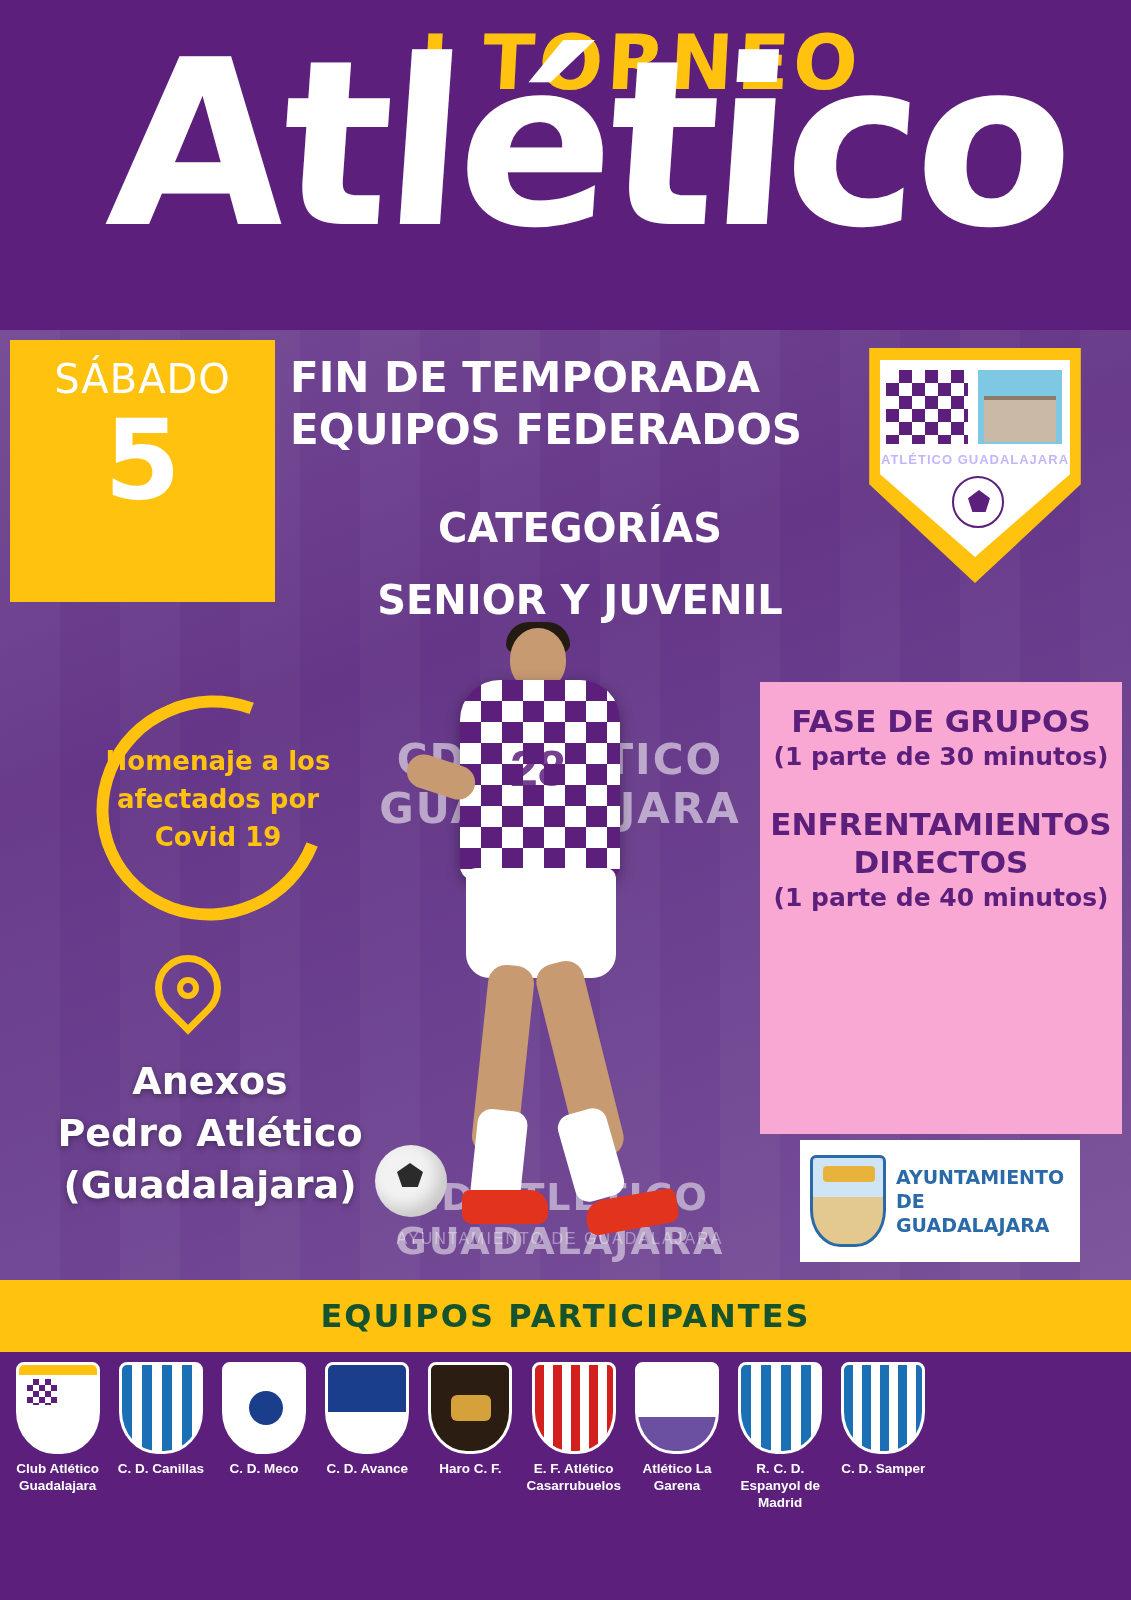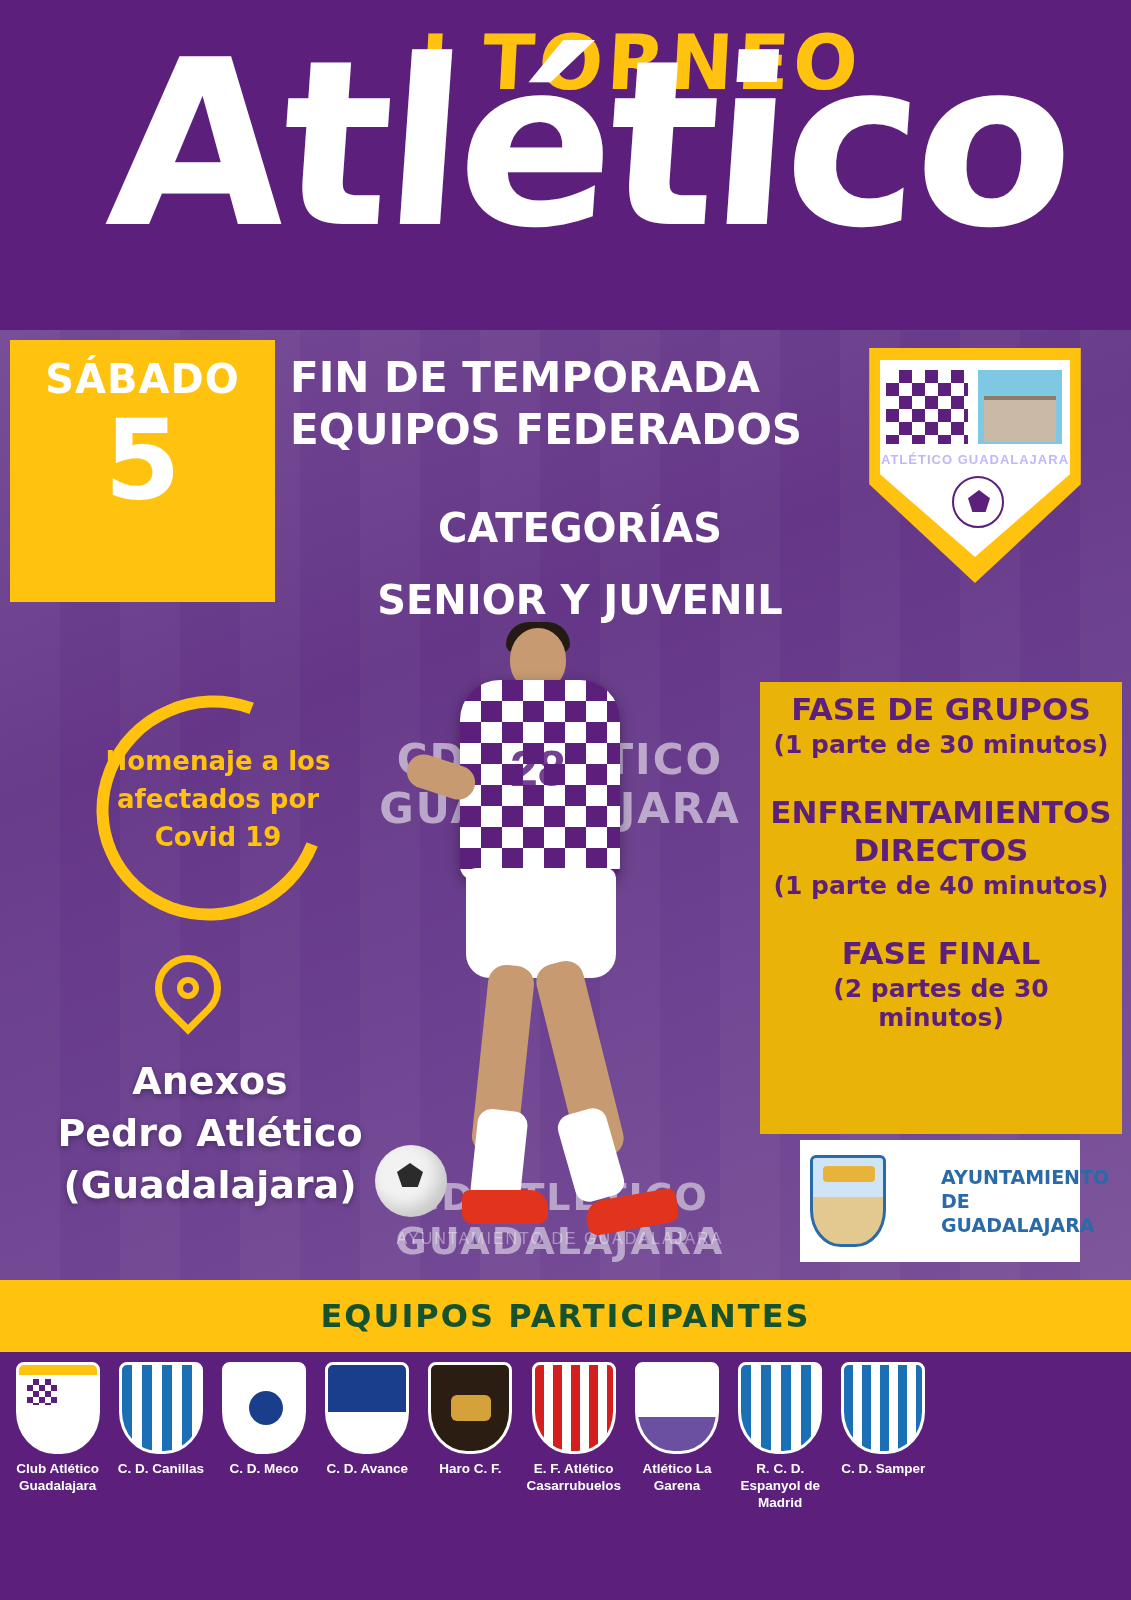--- a/index.html
+++ b/index.html
@@ -227,21 +227,21 @@
     position: absolute;
     left: 10px; top: 340px;
     width: 265px; height: 262px;
     background: #ffc20e;
     color: #ffffff;
     text-align: center;
     padding-top: 16px;
   }
   .date-box .dow {
     font-size: 40px;
-    font-weight: bold;
+    font-weight: normal;
     letter-spacing: 1px;
     font-family: "DejaVu Sans", sans-serif;
   }
   .date-box .day {
     font-size: 110px;
     line-height: 116px;
     font-weight: bold;
     font-family: "DejaVu Sans", sans-serif;
   }
   .date-box .month {
@@ -397,22 +397,22 @@
     line-height: 52px;
     font-family: "DejaVu Sans", sans-serif;
     text-shadow: 0 2px 6px rgba(0,0,0,.35);
   }
 
   
   .format {
     position: absolute;
     left: 760px; top: 682px;
     width: 362px; height: 452px;
-    background: #eab308;
-    padding: 8px 10px 0;
+    background: #f9a8d4;
+    padding: 20px 10px 0;
     text-align: center;
   }
   .format h3 {
     color: #5c1f7c;
     font-size: 31px;
     font-weight: bold;
     line-height: 38px;
     font-family: "DejaVu Sans", sans-serif;
   }
   .format p {
@@ -450,21 +450,20 @@
     width: 52px; height: 16px;
     background: #e8b33a;
     border-radius: 4px;
   }
   .ayto .atxt {
     color: #2b6aa8;
     font-size: 19px;
     font-weight: bold;
     line-height: 24px;
     font-family: "DejaVu Sans", sans-serif;
-    margin-left: 45px;
   }
 
   
   .teams-banner {
     position: absolute;
     left: 0; top: 1280px;
     width: 1131px;
     height: 72px;
     background: #ffc20e;
     display: flex;
@@ -602,24 +601,20 @@
   <div class="format">
     <div class="blk">
       <h3>FASE DE GRUPOS</h3>
       <p>(1 parte de 30 minutos)</p>
     </div>
     <div class="blk">
       <h3>ENFRENTAMIENTOS</h3>
       <h3>DIRECTOS</h3>
       <p>(1 parte de 40 minutos)</p>
     </div>
-    <div class="blk">
-      <h3>FASE FINAL</h3>
-      <p>(2 partes  de 30 minutos)</p>
-    </div>
   </div>
 
   <div class="ayto">
     <div class="shield2"></div>
     <div class="atxt">
       <div>AYUNTAMIENTO</div>
       <div>DE GUADALAJARA</div>
     </div>
   </div>
 

